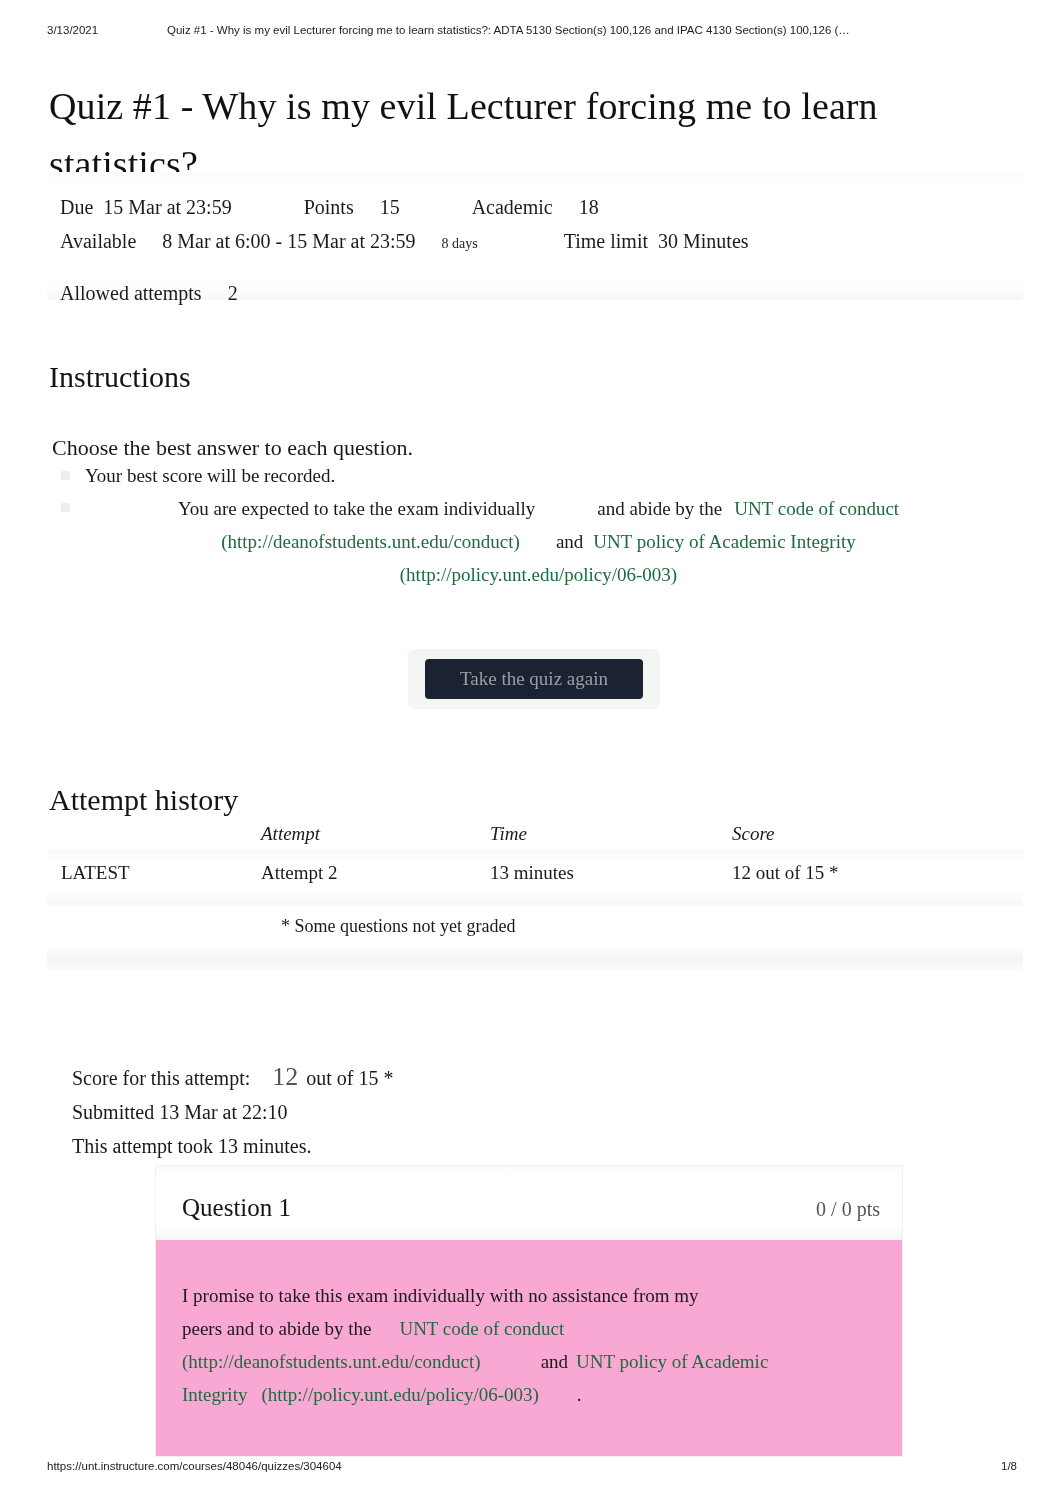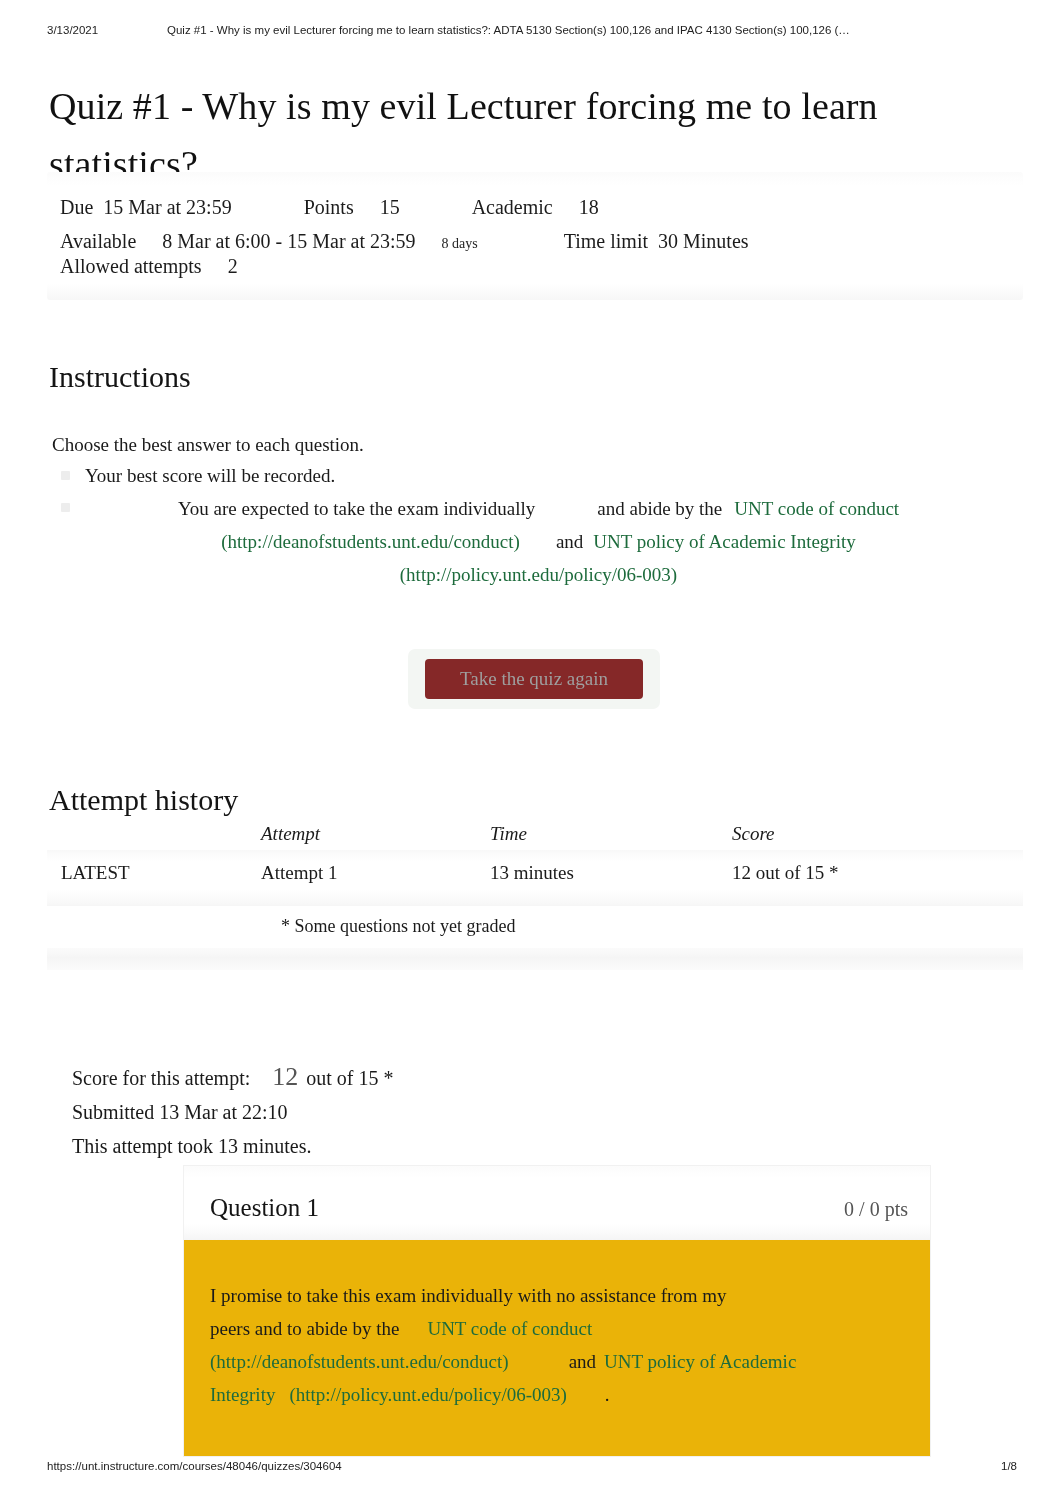--- a/index.html
+++ b/index.html
@@ -97,21 +97,21 @@
   .meta-row {
     position: absolute;
     left: 13px;
     font-size: 20px;
     line-height: 22px;
     color: #1c1c1c;
     white-space: nowrap;
   }
   .meta-row.r1 { top: 24px; }
   .meta-row.r2 { top: 58px; }
-  .meta-row.r3 { top: 83px; }
+  .meta-row.r3 { top: 110px; }
 
   .meta-label { display: inline-block; }
   .meta-value { display: inline-block; }
   .gap-sm { display: inline-block; width: 10px; }
   .gap-md { display: inline-block; width: 26px; }
   .gap-lg { display: inline-block; width: 72px; }
   .gap-xl { display: inline-block; width: 86px; }
   .days-note {
     font-size: 14px;
     color: #232323;
@@ -128,21 +128,21 @@
     color: #141414;
   }
   .section-heading.instructions { top: 334px; }
   .section-heading.attempt-history { top: 757px; }
 
   
   .instructions-intro {
     position: absolute;
     left: 52px;
     top: 414px;
-    font-size: 19px;
+    font-size: 22px;
     line-height: 24px;
     color: #1a1a1a;
   }
 
   .bullet-list {
     position: absolute;
     left: 52px;
     top: 460px;
     width: 940px;
   }
@@ -189,21 +189,21 @@
     border-radius: 7px;
     filter: blur(0.4px);
     opacity: 0.95;
   }
   .take-again-inner {
     position: absolute;
     left: 17px;
     top: 10px;
     width: 218px;
     height: 40px;
-    background: #7f1d1d;
+    background: #0f172a;
     border-radius: 4px;
   }
   .take-again-label {
     position: absolute;
     left: 0;
     top: 0;
     width: 218px;
     line-height: 40px;
     text-align: center;
     font-size: 19px;
@@ -297,25 +297,25 @@
     font-size: 26px;
     color: #555555;
     display: inline-block;
     padding: 0 8px;
   }
   .sp-score { display: inline-block; width: 14px; }
 
   
   .question-box {
     position: absolute;
-    left: 184px;
+    left: 156px;
     top: 1166px;
     width: 746px;
     height: 290px;
-    background: #eab308;
+    background: #f9a8d4;
     box-shadow: 0 0 0 1px #f1f1f1;
   }
   .question-header {
     position: absolute;
     left: 0;
     top: 0;
     width: 746px;
     height: 74px;
     background: linear-gradient(to bottom,
       #fbfbfb 0px, #fdfdfd 5px, #ffffff 12px,
@@ -411,21 +411,21 @@
       <span class="at-cell col-kept"></span>
       <span class="at-cell col-attempt">Attempt</span>
       <span class="at-cell col-time">Time</span>
       <span class="at-cell col-score">Score</span>
     </div>
 
     <div class="at-body-band"></div>
 
     <div class="at-row">
       <span class="at-cell col-kept">LATEST</span>
-      <a class="at-cell col-attempt lnk" href="#">Attempt 1</a>
+      <a class="at-cell col-attempt lnk" href="#">Attempt 2</a>
       <span class="at-cell col-time">13 minutes</span>
       <span class="at-cell col-score">12 out of 15 *</span>
     </div>
 
     <div class="at-note">* Some questions not yet graded</div>
     <div class="at-foot-band"></div>
   </div>
 
 
   <div class="score-summary">

